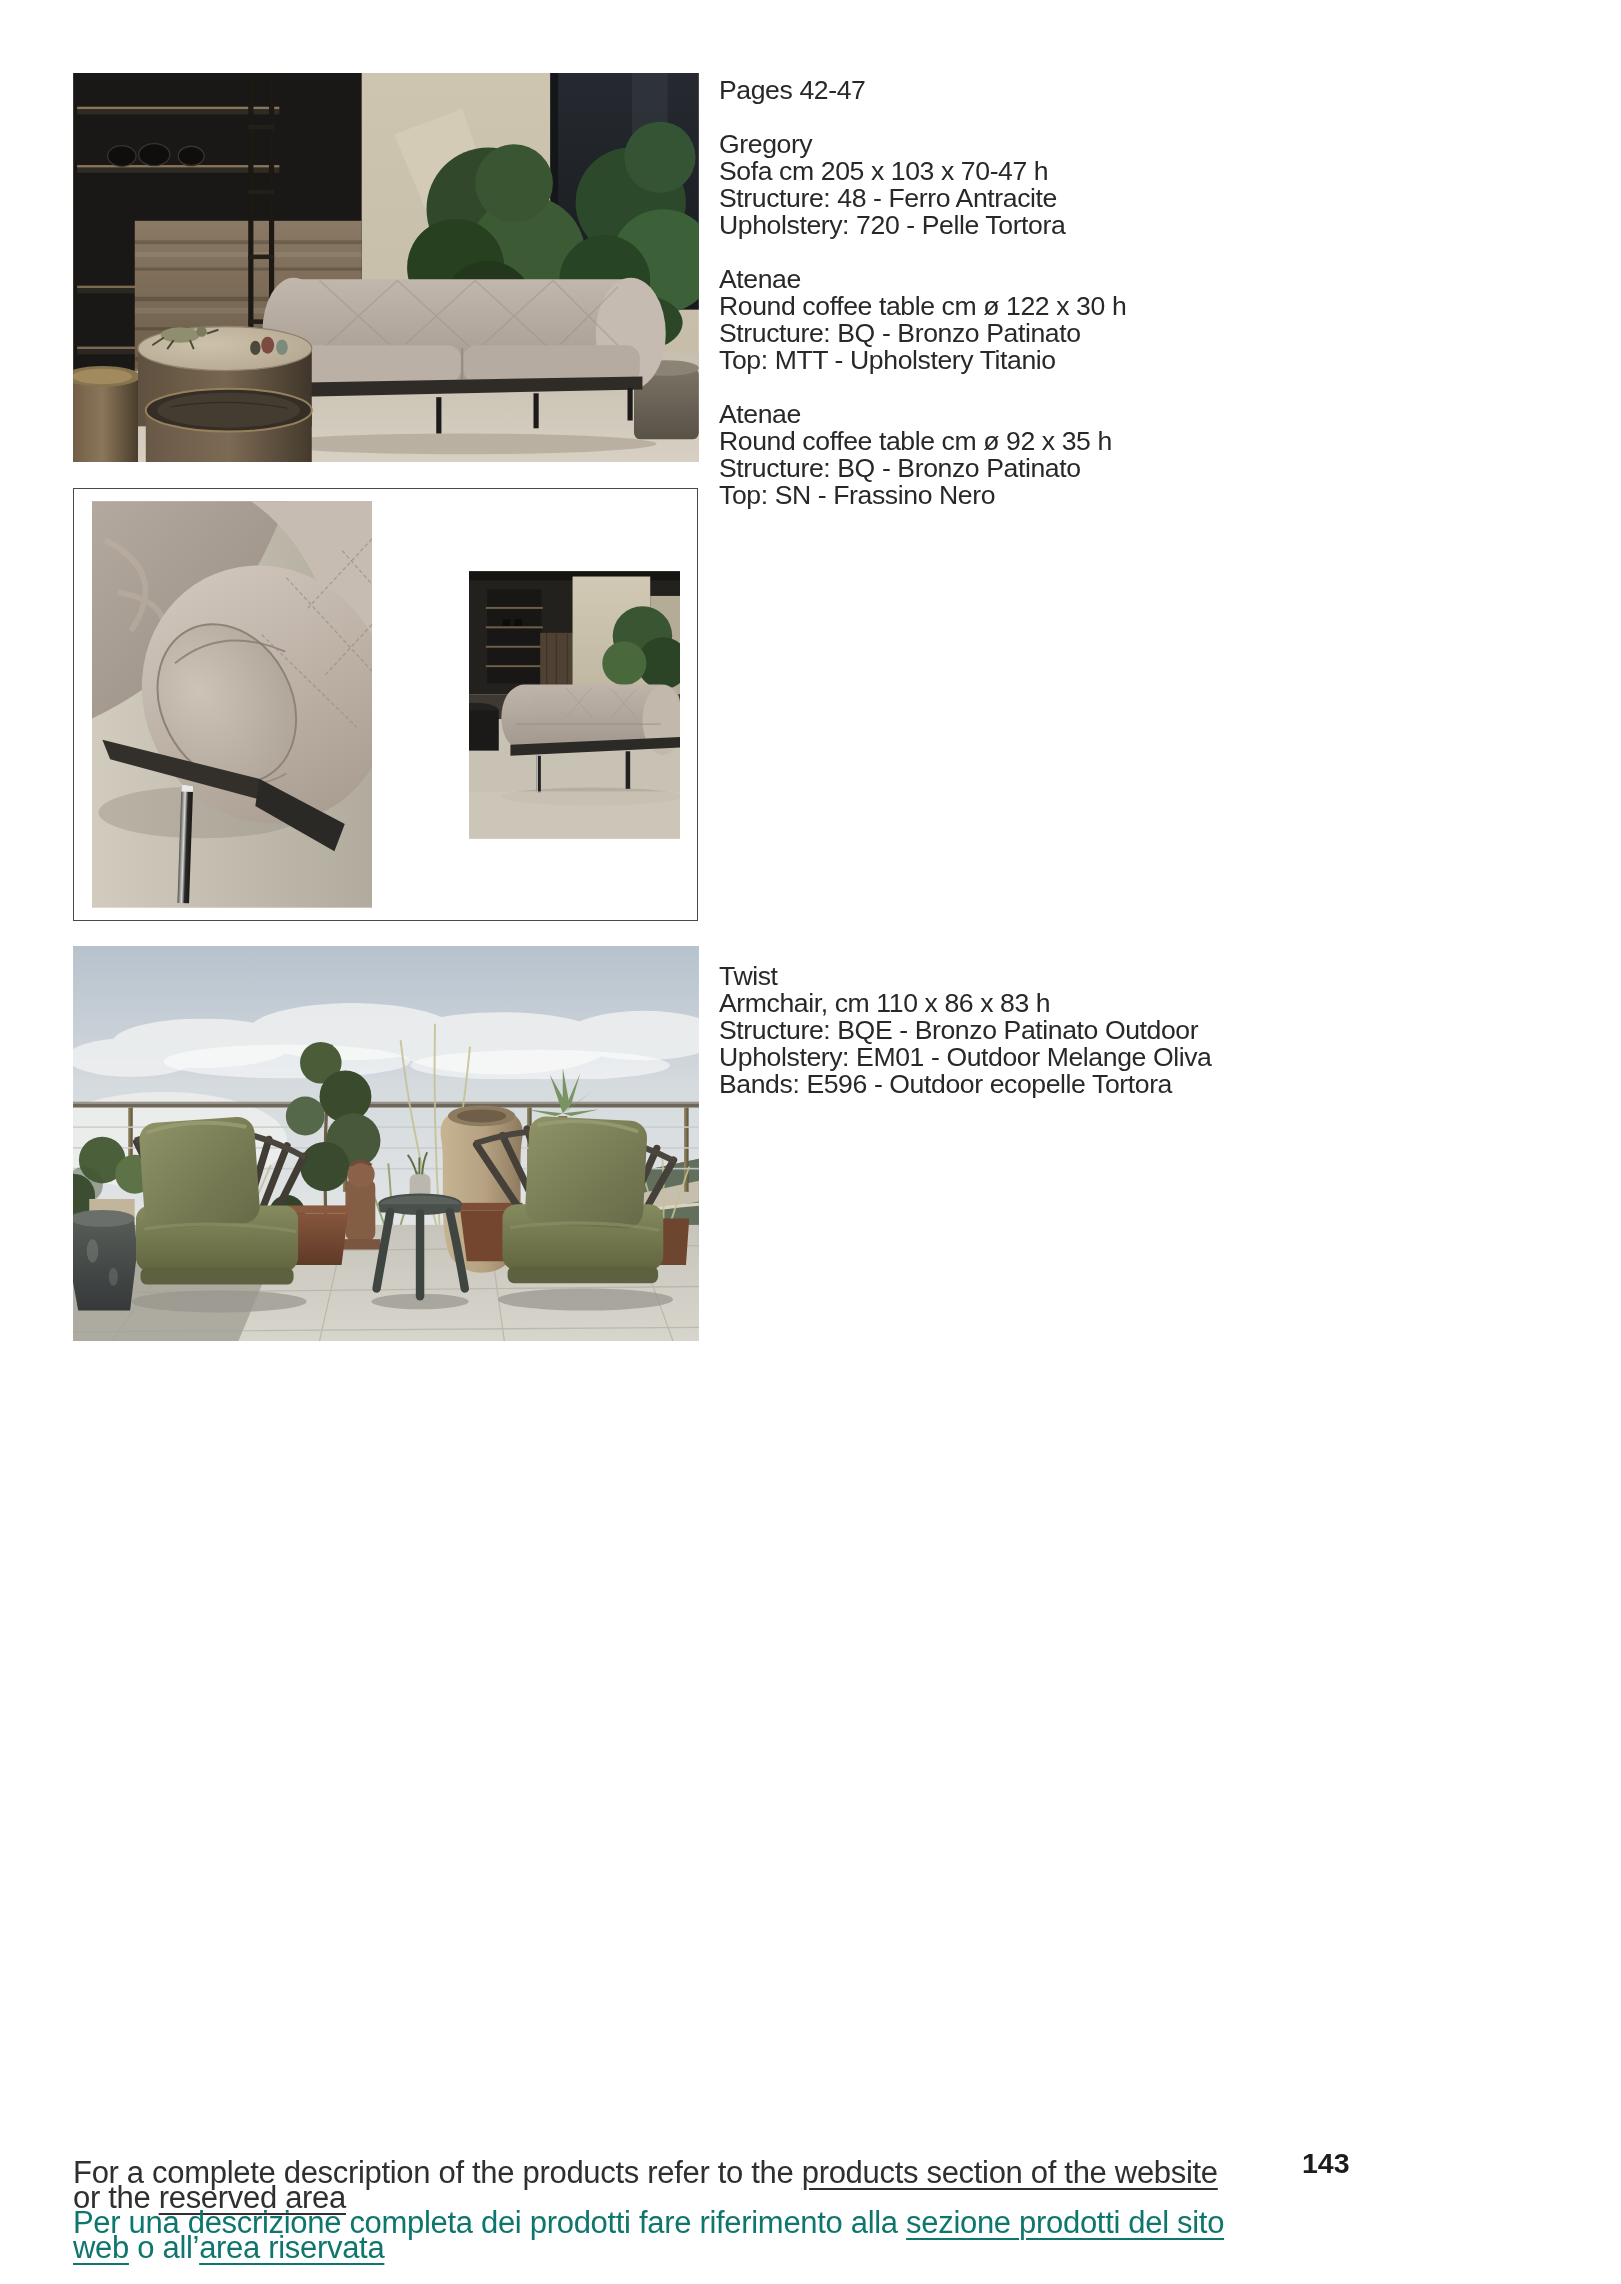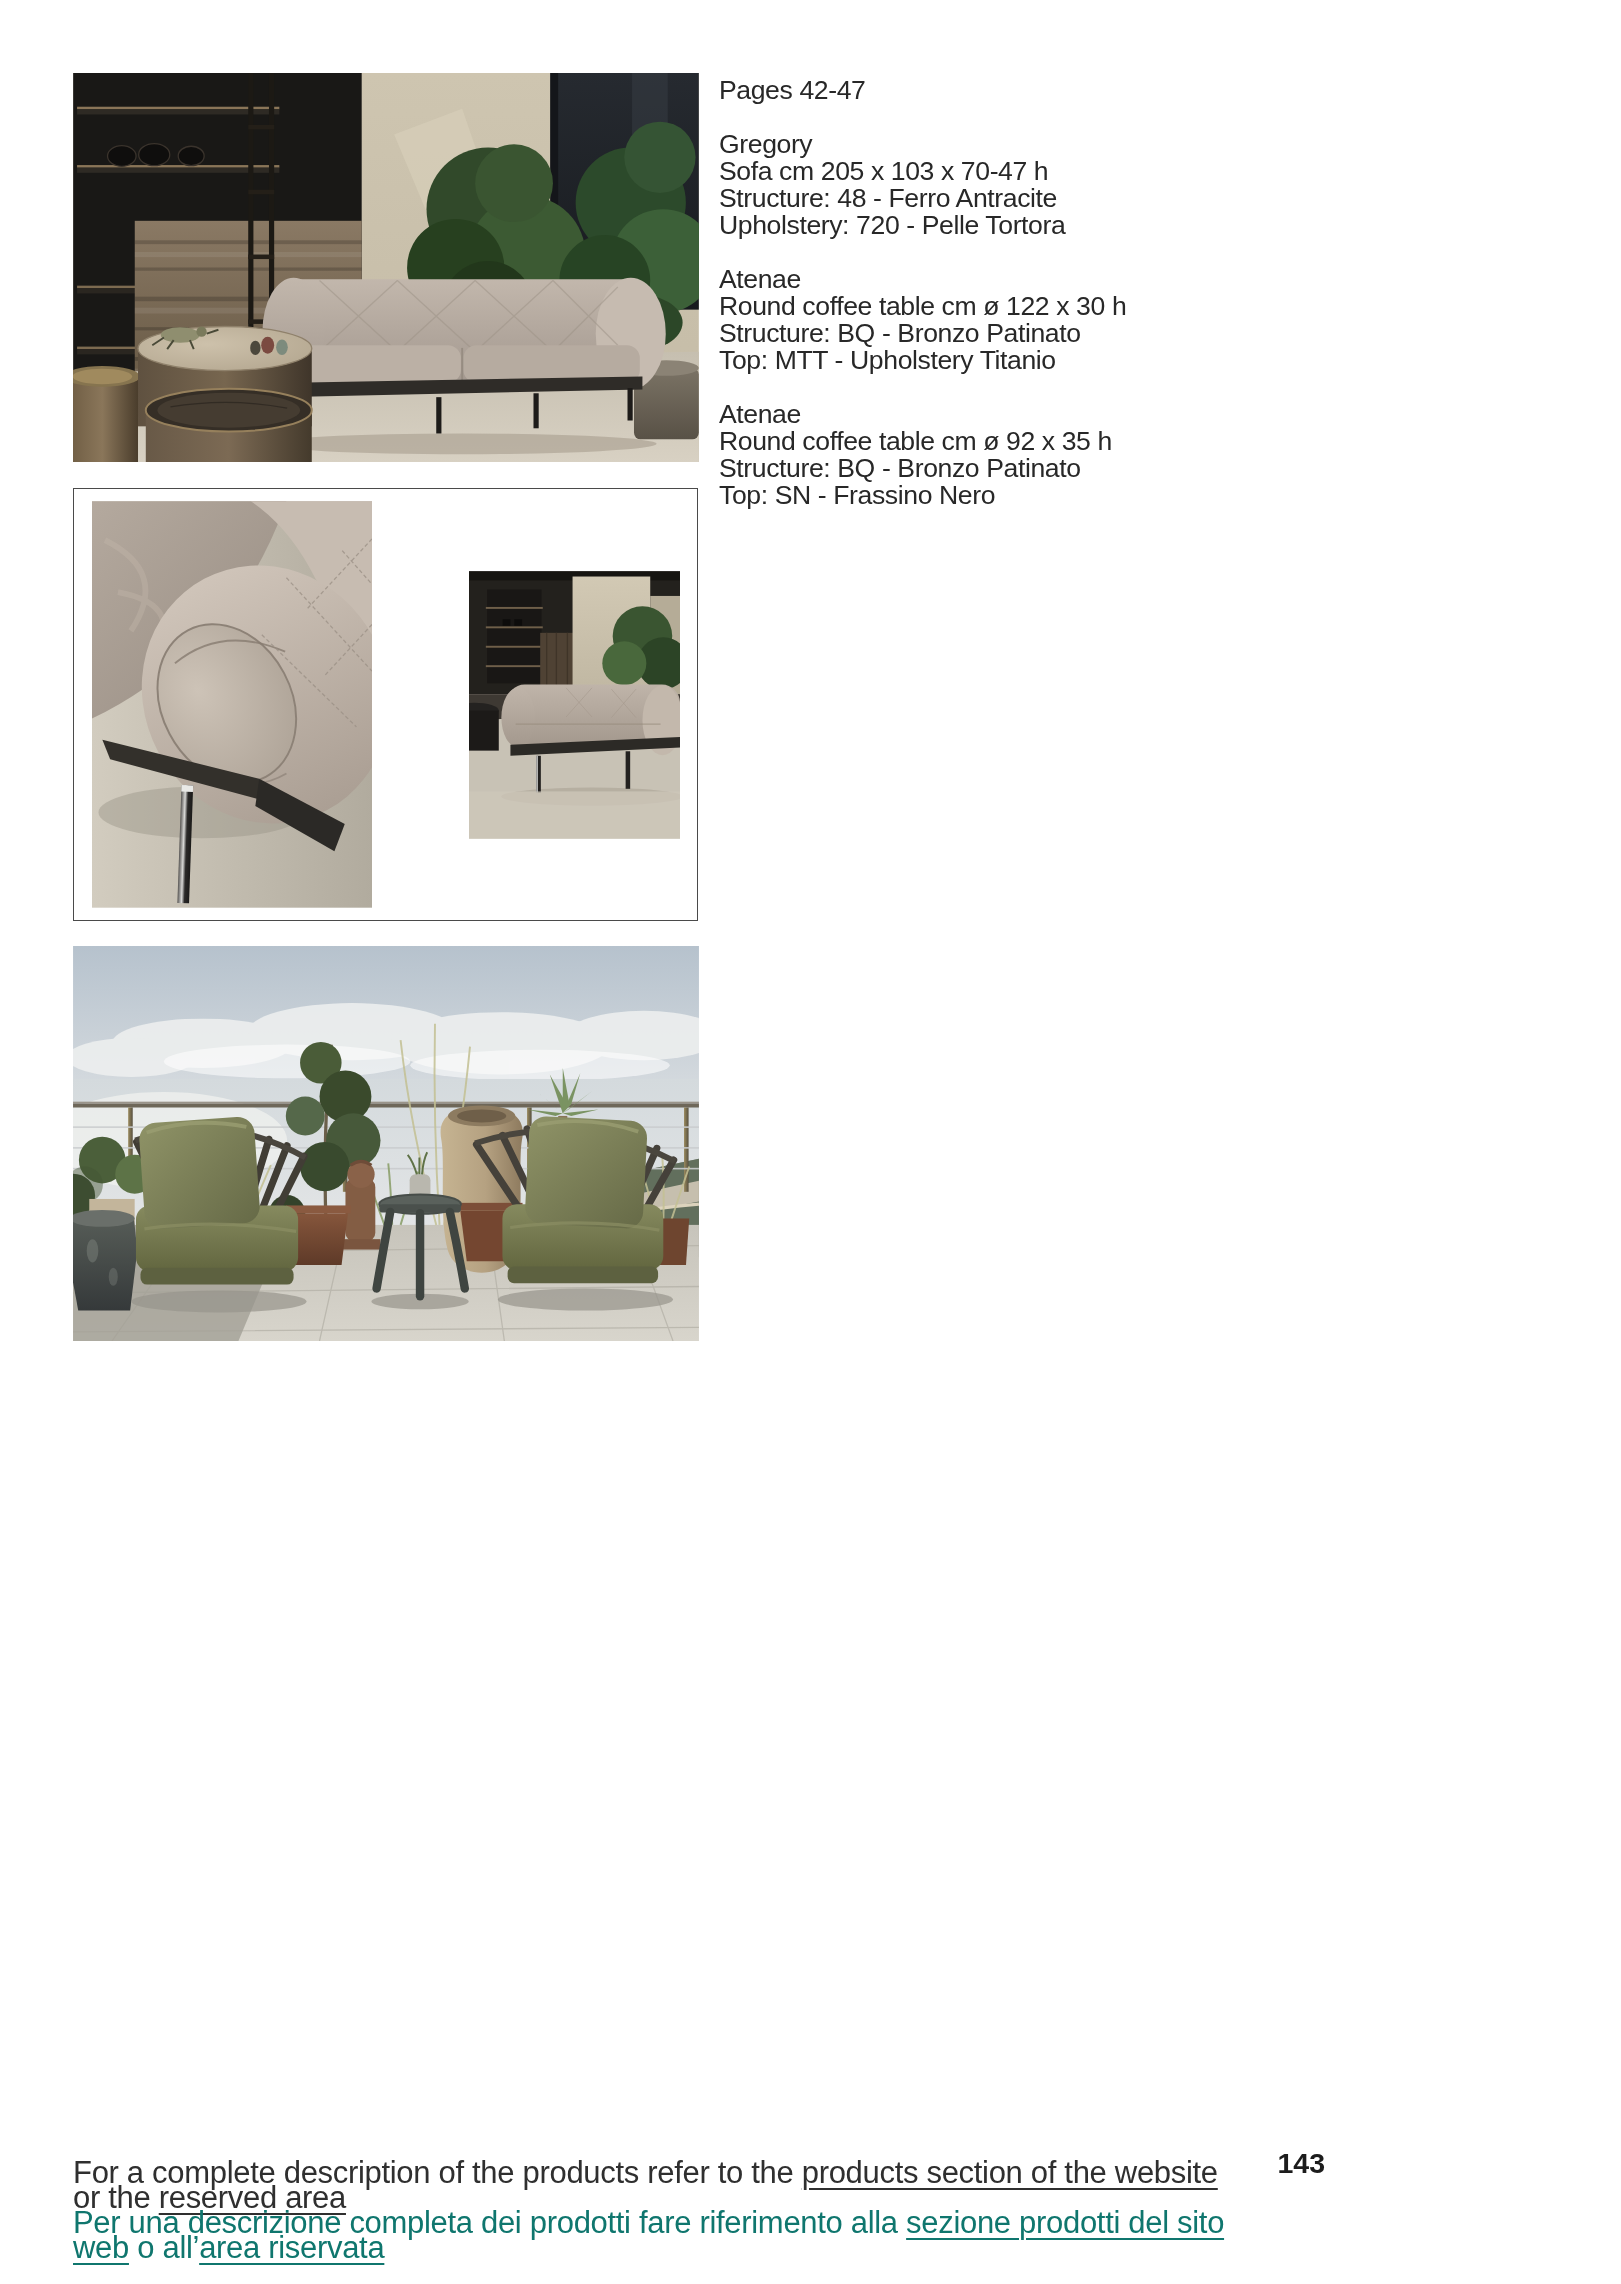--- a/index.html
+++ b/index.html
@@ -16,21 +16,21 @@
   .spec p{margin:0;}
   .twist{left:719px;top:963px;width:506px;font-size:26.6px;line-height:27px;letter-spacing:-0.015em;color:#282828;}
   .twist p{margin:0;}
   strong{font-weight:normal;}
 
   
   .footer{left:73px;top:2160px;width:1168px;font-size:31px;line-height:25px;letter-spacing:-0.01em;}
   .footer .en{color:#2f2f2f;}
   .footer .it{color:#0f766e;}
   .footer a{color:inherit;text-decoration:underline;text-decoration-thickness:1.9px;text-underline-offset:5.2px;cursor:pointer;}
-  .pageno{left:1267px;top:2147px;width:58px;text-align:right;font-size:28.5px;font-weight:bold;color:#1c1c1c;}
+  .pageno{left:1302px;top:2147px;width:58px;font-size:28.5px;font-weight:bold;color:#1c1c1c;}
 
   
   .photo{display:block;}
   .frame-box{left:73px;top:488px;width:625px;height:433px;border:1.3px solid #4a4a4a;box-sizing:border-box;background:#ffffff;}
 </style>
 </head>
 <body>
 
 <div id="page">
 
@@ -510,20 +510,27 @@
       <ellipse cx="535" cy="398" rx="63" ry="15" fill="#5a615c" stroke="#474d49" stroke-width="3"></ellipse>
       <rect x="472" y="398" width="126" height="13" rx="6" fill="#4a504c"></rect>
       <g stroke="#3f4541" stroke-width="13" fill="none" stroke-linecap="round">
         <path d="M489,410 Q478,470 468,528"></path>
           <path d="M535,412 V540"></path>
           <path d="M581,410 Q594,470 604,528"></path>
       </g>
     </g>
   </svg>
 
+  <div class="abs twist">
+    <p>Twist</p>
+    <p><strong>Armchair</strong><span>, cm 110 x 86 x 83 h</span></p>
+    <p>Structure: BQE - Bronzo Patinato Outdoor</p>
+    <p>Upholstery: EM01 - Outdoor Melange Oliva</p>
+    <p>Bands: E596 - Outdoor ecopelle Tortora</p>
+  </div>
 
   <div class="abs footer">
     <p class="en" style="margin:0"><span>For a complete description of the products refer to the </span><a>products section of the website</a><span> or the </span><a>reserved area</a></p>
     <p class="it" style="margin:0"><span>Per una descrizione completa dei prodotti fare riferimento alla </span><a>sezione prodotti del sito web</a><span> o all’</span><a>area riservata</a></p>
   </div>
 
   <div class="abs pageno">143</div>
 
 </div>
 

